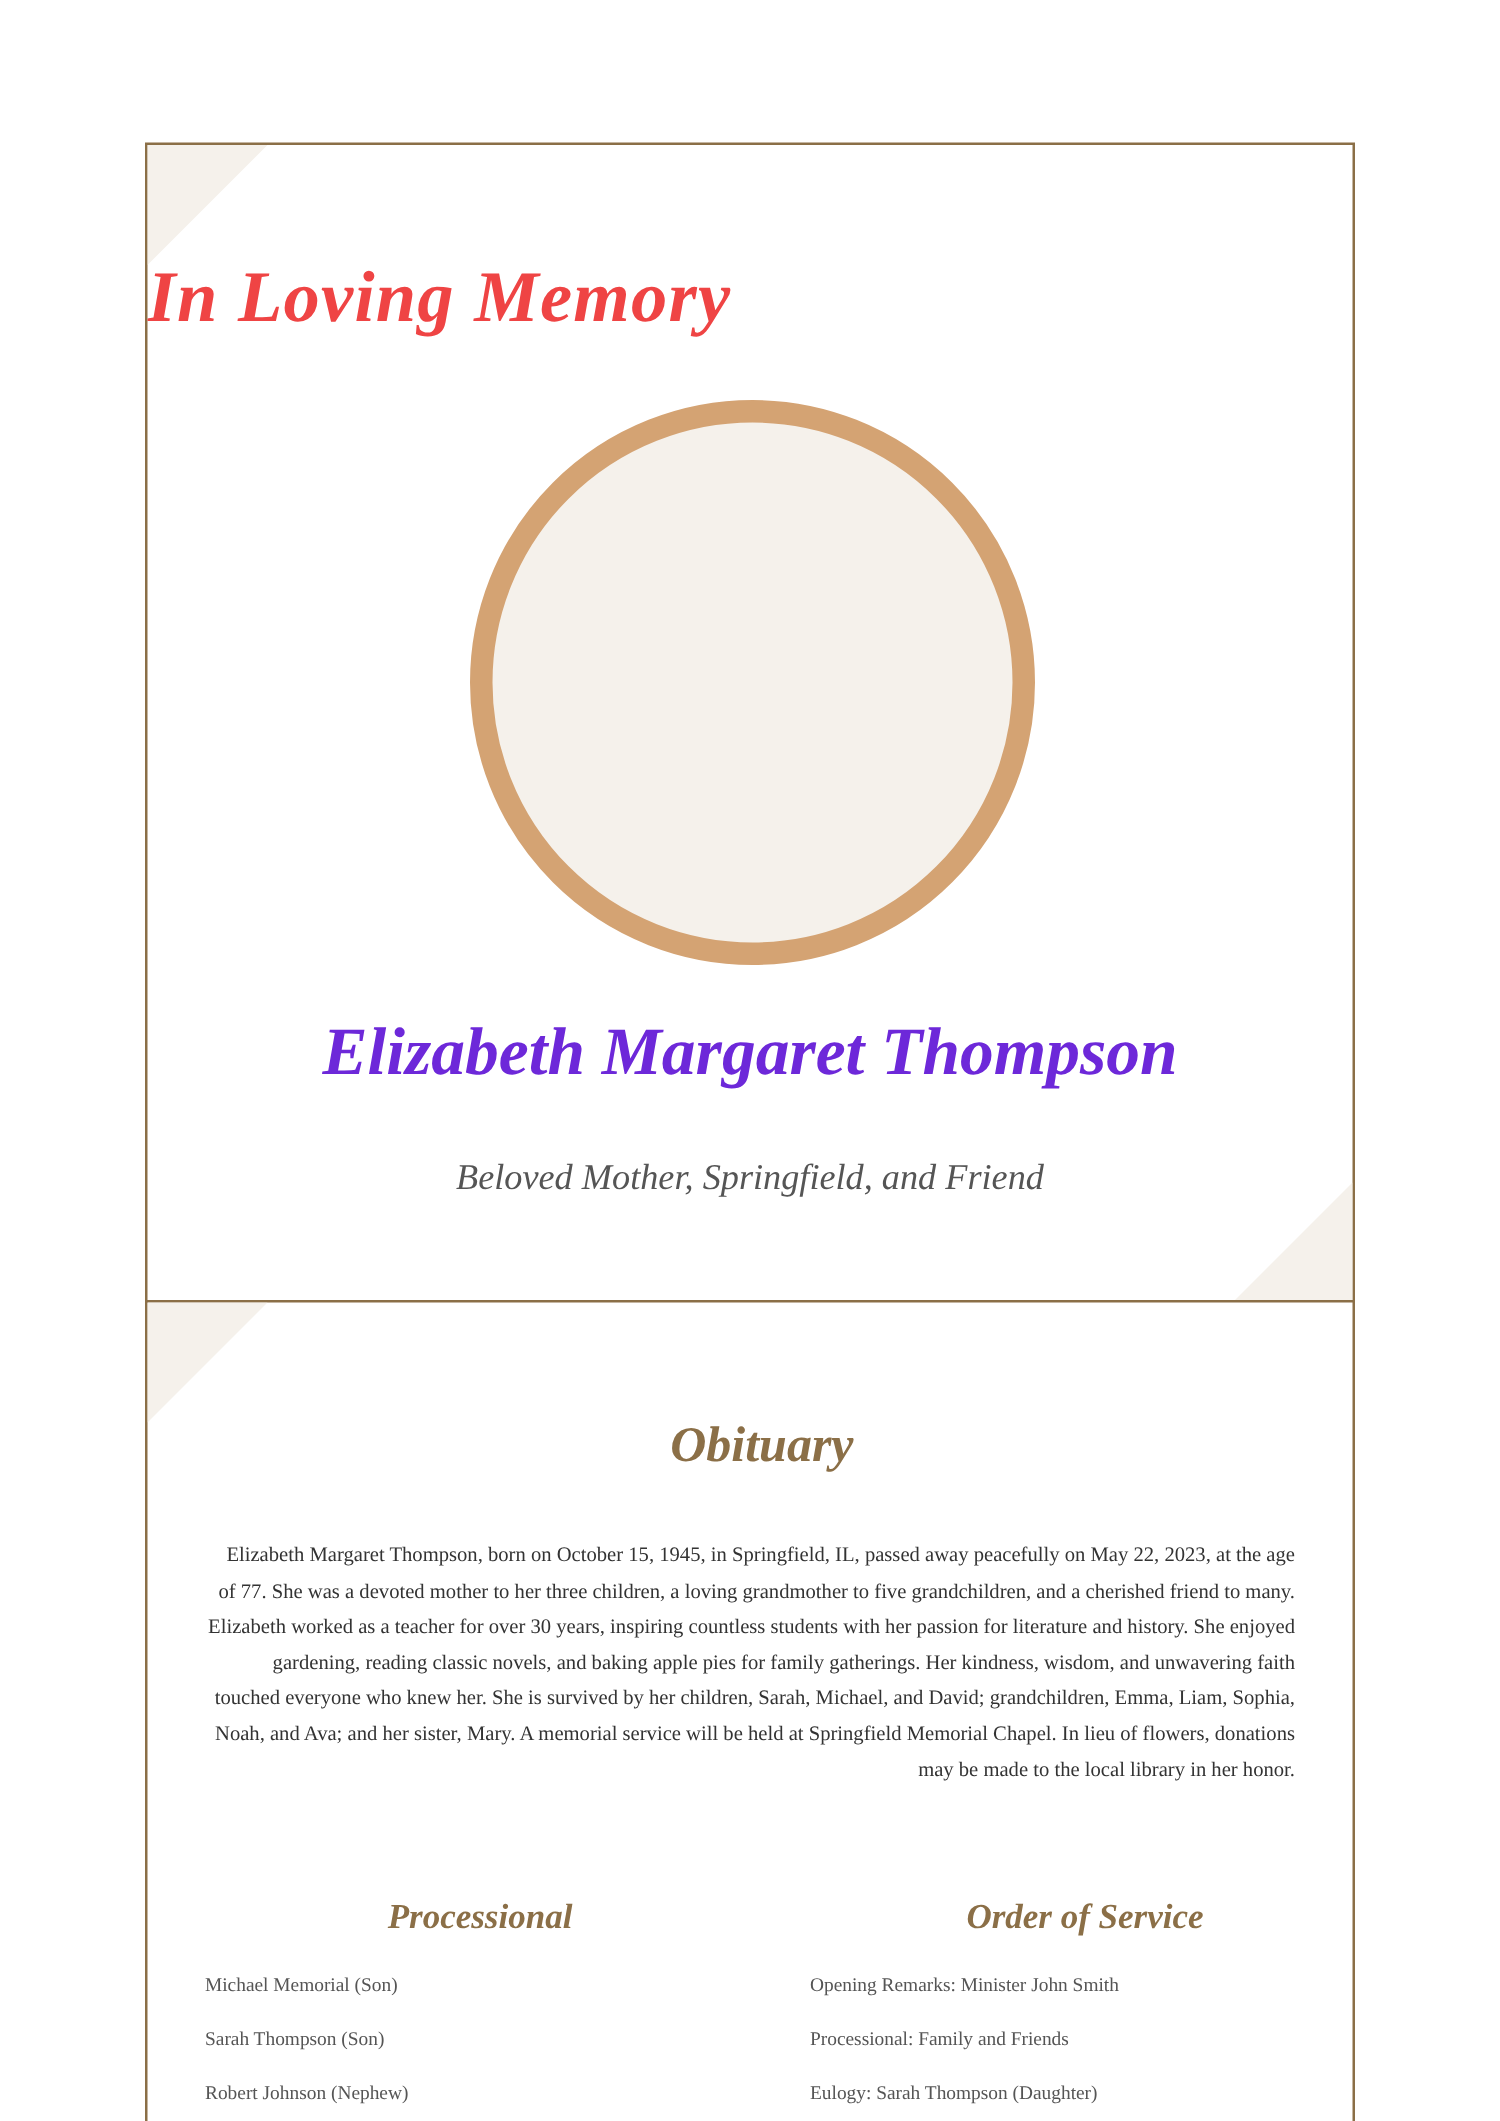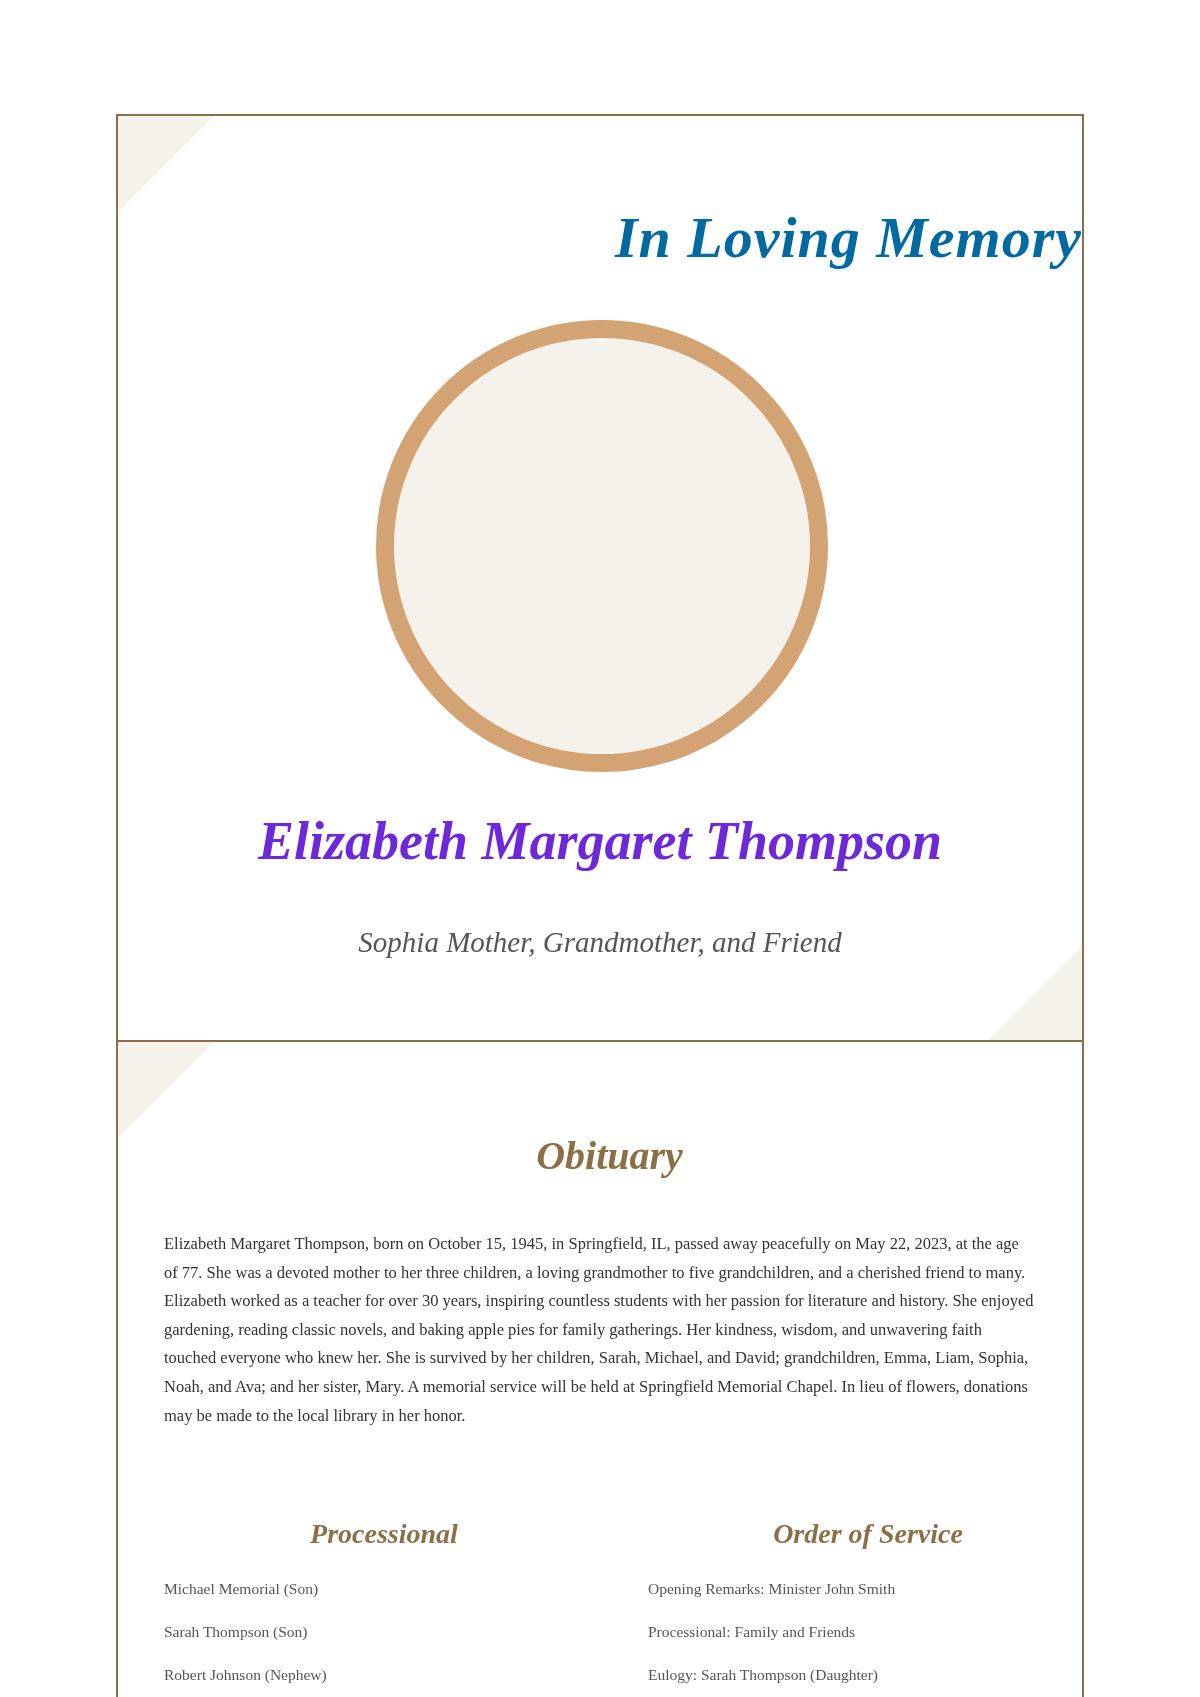--- a/index.html
+++ b/index.html
@@ -29,23 +29,23 @@
   .corner.br {
     bottom: 0; right: 0;
     border-bottom: 96px solid #f5f1eb;
     border-left: 96px solid transparent;
   }
 
   .main-title {
     position: absolute;
     top: 88px;
     left: 0; right: 0;
-    text-align: right;
+    text-align: left;
     font-size: 58px;
-    color: #0369a1;
+    color: #ef4444;
     font-style: italic;
     letter-spacing: 1px;
   }
 
   .photo {
     position: absolute;
     top: 204px;
     left: 258px;
     width: 452px;
     height: 452px;
@@ -95,20 +95,21 @@
   .obit-title { top: 90px; }
 
   .obit-text {
     position: absolute;
     top: 188px;
     left: 46px;
     right: 46px;
     font-size: 16.5px;
     line-height: 28.6px;
     color: #333;
+    text-align: right;
   }
 
   .col {
     position: absolute;
     top: 470px;
     width: 440px;
   }
   .col.left { left: 46px; }
   .col.right { left: 530px; }
 
@@ -137,21 +138,21 @@
 
 <div class="card first">
   <div class="corner tl"></div>
   <div class="corner br"></div>
 
   <h1 class="main-title">In Loving Memory</h1>
 
   <div class="photo"></div>
 
   <h2 class="name">Elizabeth Margaret Thompson</h2>
-  <p class="tagline">Sophia Mother, Grandmother, and Friend</p>
+  <p class="tagline">Beloved Mother, Springfield, and Friend</p>
 </div>
 
 <div class="card second">
   <div class="corner tl"></div>
 
   <h2 class="section-title obit-title">Obituary</h2>
   <p class="obit-text">Elizabeth Margaret Thompson, born on October 15, 1945, in Springfield, IL, passed away peacefully on May 22, 2023, at the age of 77. She was a devoted mother to her three children, a loving grandmother to five grandchildren, and a cherished friend to many. Elizabeth worked as a teacher for over 30 years, inspiring countless students with her passion for literature and history. She enjoyed gardening, reading classic novels, and baking apple pies for family gatherings. Her kindness, wisdom, and unwavering faith touched everyone who knew her. She is survived by her children, Sarah, Michael, and David; grandchildren, Emma, Liam, Sophia, Noah, and Ava; and her sister, Mary. A memorial service will be held at Springfield Memorial Chapel. In lieu of flowers, donations may be made to the local library in her honor.</p>
 
   <div class="col left">
     <h3 class="col-title">Processional</h3>

